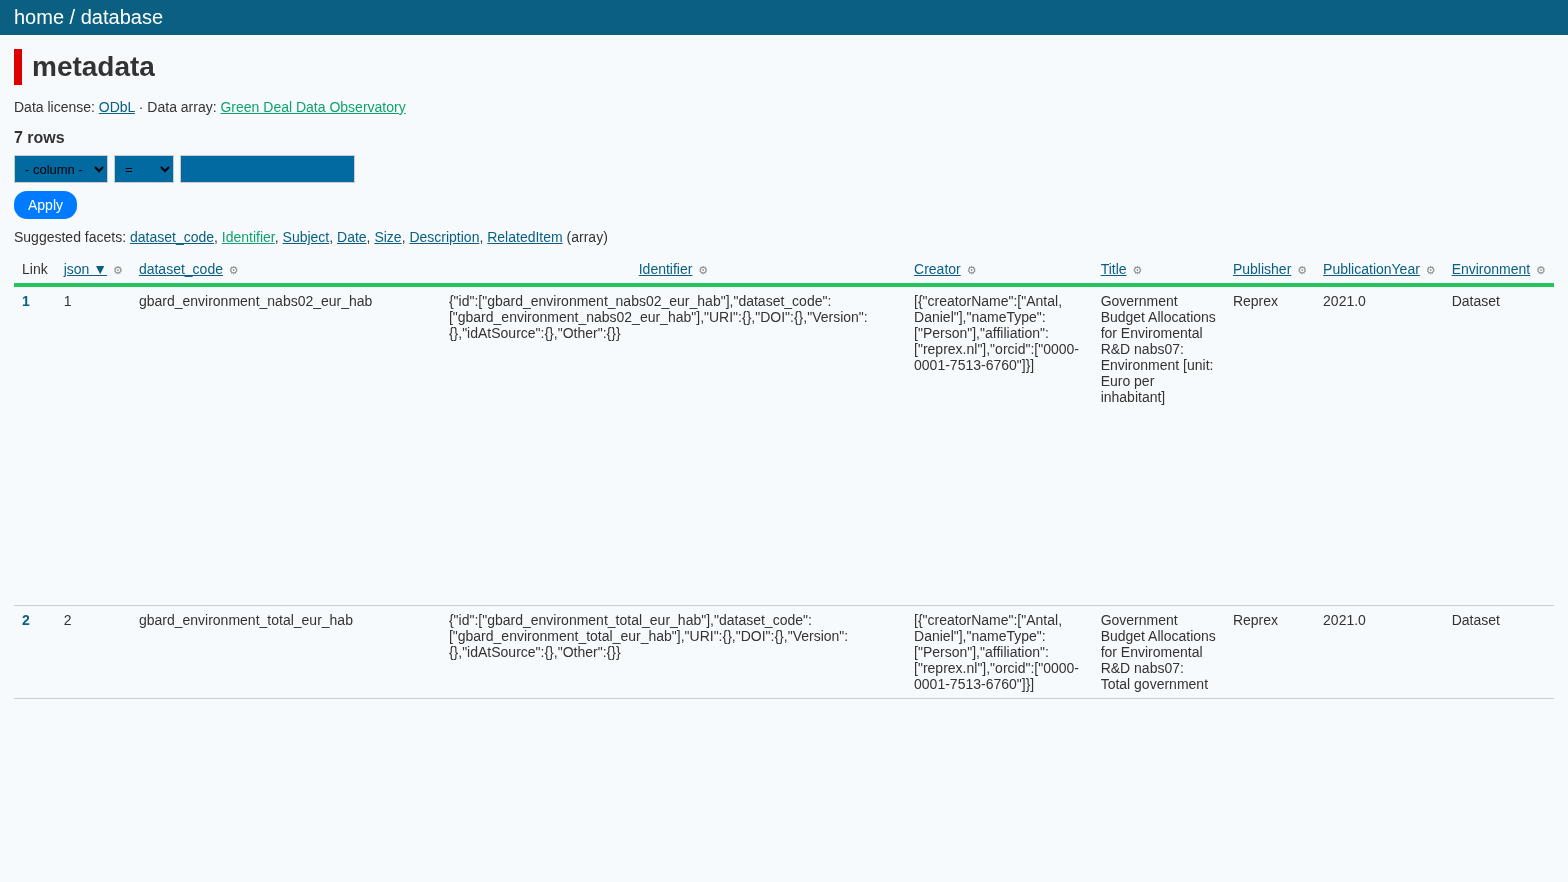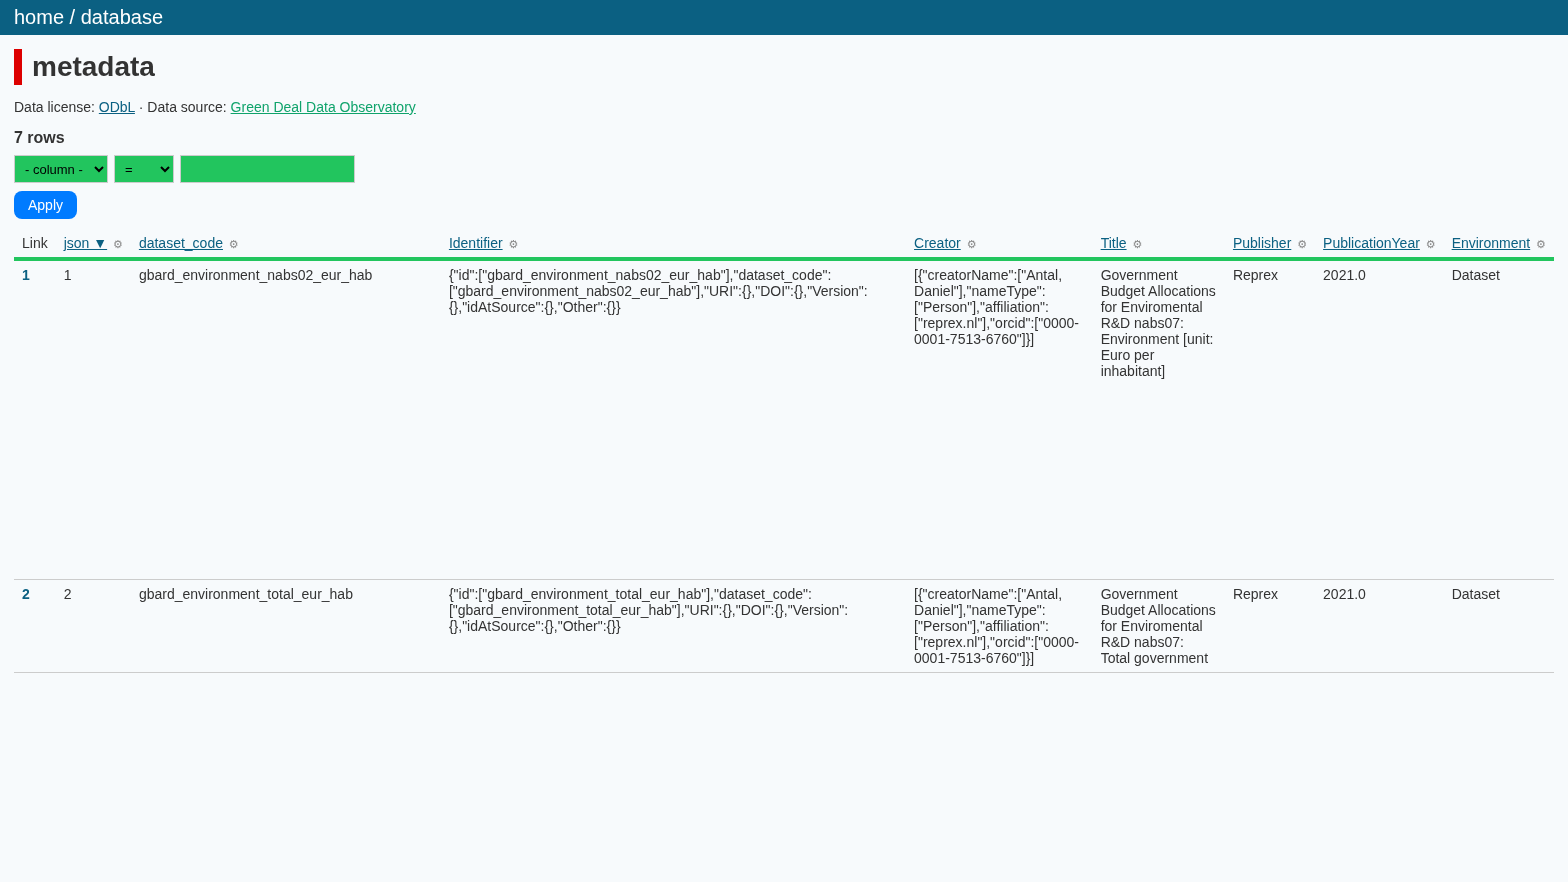--- a/index.html
+++ b/index.html
@@ -8,72 +8,75 @@
 .header-bar a { color: #fff; text-decoration: none; }
 .content { padding: 14px; }
 .title-wrap { display: flex; align-items: center; margin-bottom: 14px; }
 .title-bar { width: 8px; height: 36px; background: #d00; margin-right: 10px; }
 h1 { font-size: 28px; font-weight: bold; }
 .meta-line { margin-bottom: 14px; font-size: 14px; }
 .meta-line a { color: #0b6082; text-decoration: underline; }
 .meta-line a.green { color: #0fa36b; }
 .rows-count { font-weight: bold; font-size: 16px; margin-bottom: 8px; }
 .filter-row { display: flex; gap: 6px; margin-bottom: 8px; }
-.filter-row select, .filter-row input[type="text"] { border: 1px solid #ccc; padding: 4px 6px; font-size: 13px; background: #22c55e; }
+.filter-row select, .filter-row input[type="text"] { border: 1px solid #ccc; padding: 4px 6px; font-size: 13px; background: #0369a1; }
 .filter-row select { min-width: 94px; height: 28px; }
 .filter-row select.op { min-width: 60px; }
 .filter-row input[type="text"] { width: 175px; height: 28px; }
-.apply-btn { background: #007bff; color: #fff; border: none; padding: 6px 14px; font-size: 14px; border-radius: 8px; cursor: pointer; margin-bottom: 10px; }
+.apply-btn { background: #007bff; color: #fff; border: none; padding: 6px 14px; font-size: 14px; border-radius: 13px; cursor: pointer; margin-bottom: 10px; }
 .sql-link { margin-bottom: 14px; }
 .sql-link a { color: #0b6082; text-decoration: underline; }
 .pencil { color: #333; margin-right: 4px; }
 .export-line, .facets-line { margin-bottom: 10px; font-size: 14px; }
 .export-line a, .facets-line a { color: #0b6082; text-decoration: underline; }
 .facets-line a.green { color: #0fa36b; }
 table { border-collapse: collapse; width: 100%; font-size: 14px; }
 th, td { text-align: left; vertical-align: top; padding: 6px 8px; border-bottom: 1px solid #ccc; }
 th { border-bottom: 4px solid #22c55e; font-weight: normal; white-space: nowrap; }
 th a { color: #0b6082; text-decoration: underline; }
 th .gear { color: #888; margin-left: 2px; font-size: 11px; }
 td.link-cell a { color: #0b6082; font-weight: bold; text-decoration: none; }
 .tight { width: 1%; white-space: nowrap; }
 .col-dataset { min-width: 310px; }
-.col-identifier { min-width: 430px; }
+.col-identifier { min-width: 430px; text-align: center; }
 .col-creator { min-width: 120px; }
 .col-title { min-width: 85px; margin-left: 36px; }
 tr.row1 td { height: 320px; }
 </style>
 </head>
 <body>
 
 <div class="header-bar">
   <a href="#">home</a><span> / </span><a href="#">database</a>
 </div>
 
 <div class="content">
   <div class="title-wrap">
     <div class="title-bar"></div>
     <h1>metadata</h1>
   </div>
 
   <div class="meta-line">
-    <span>Data license: </span><a href="#">ODbL</a><span> · </span><span>Data source: </span><a href="#" class="green">Green Deal Data Observatory</a>
+    <span>Data license: </span><a href="#">ODbL</a><span> · </span><span>Data array: </span><a href="#" class="green">Green Deal Data Observatory</a>
   </div>
 
   <div class="rows-count">7 rows</div>
 
   <div class="filter-row">
     <select><option>- column -</option></select>
     <select class="op"><option>=</option></select>
     <input type="text" style="">
   </div>
   <button class="apply-btn">Apply</button>
 
 
 
+  <div class="facets-line">
+    <span>Suggested facets: </span><a href="#">dataset_code</a>, <a href="#" class="green">Identifier</a>, <a href="#">Subject</a>, <a href="#">Date</a>, <a href="#">Size</a>, <a href="#">Description</a>, <a href="#">RelatedItem</a><span> (array)</span>
+  </div>
 
   <table>
     <thead>
       <tr>
         <th class="tight">Link</th>
         <th class="tight"><a href="#">json ▼</a> <span class="gear">⚙</span></th>
         <th class="col-dataset"><a href="#">dataset_code</a> <span class="gear">⚙</span></th>
         <th class="col-identifier"><a href="#">Identifier</a> <span class="gear">⚙</span></th>
         <th class="col-creator"><a href="#">Creator</a> <span class="gear">⚙</span></th>
         <th class="col-title"><a href="#">Title</a> <span class="gear">⚙</span></th>

